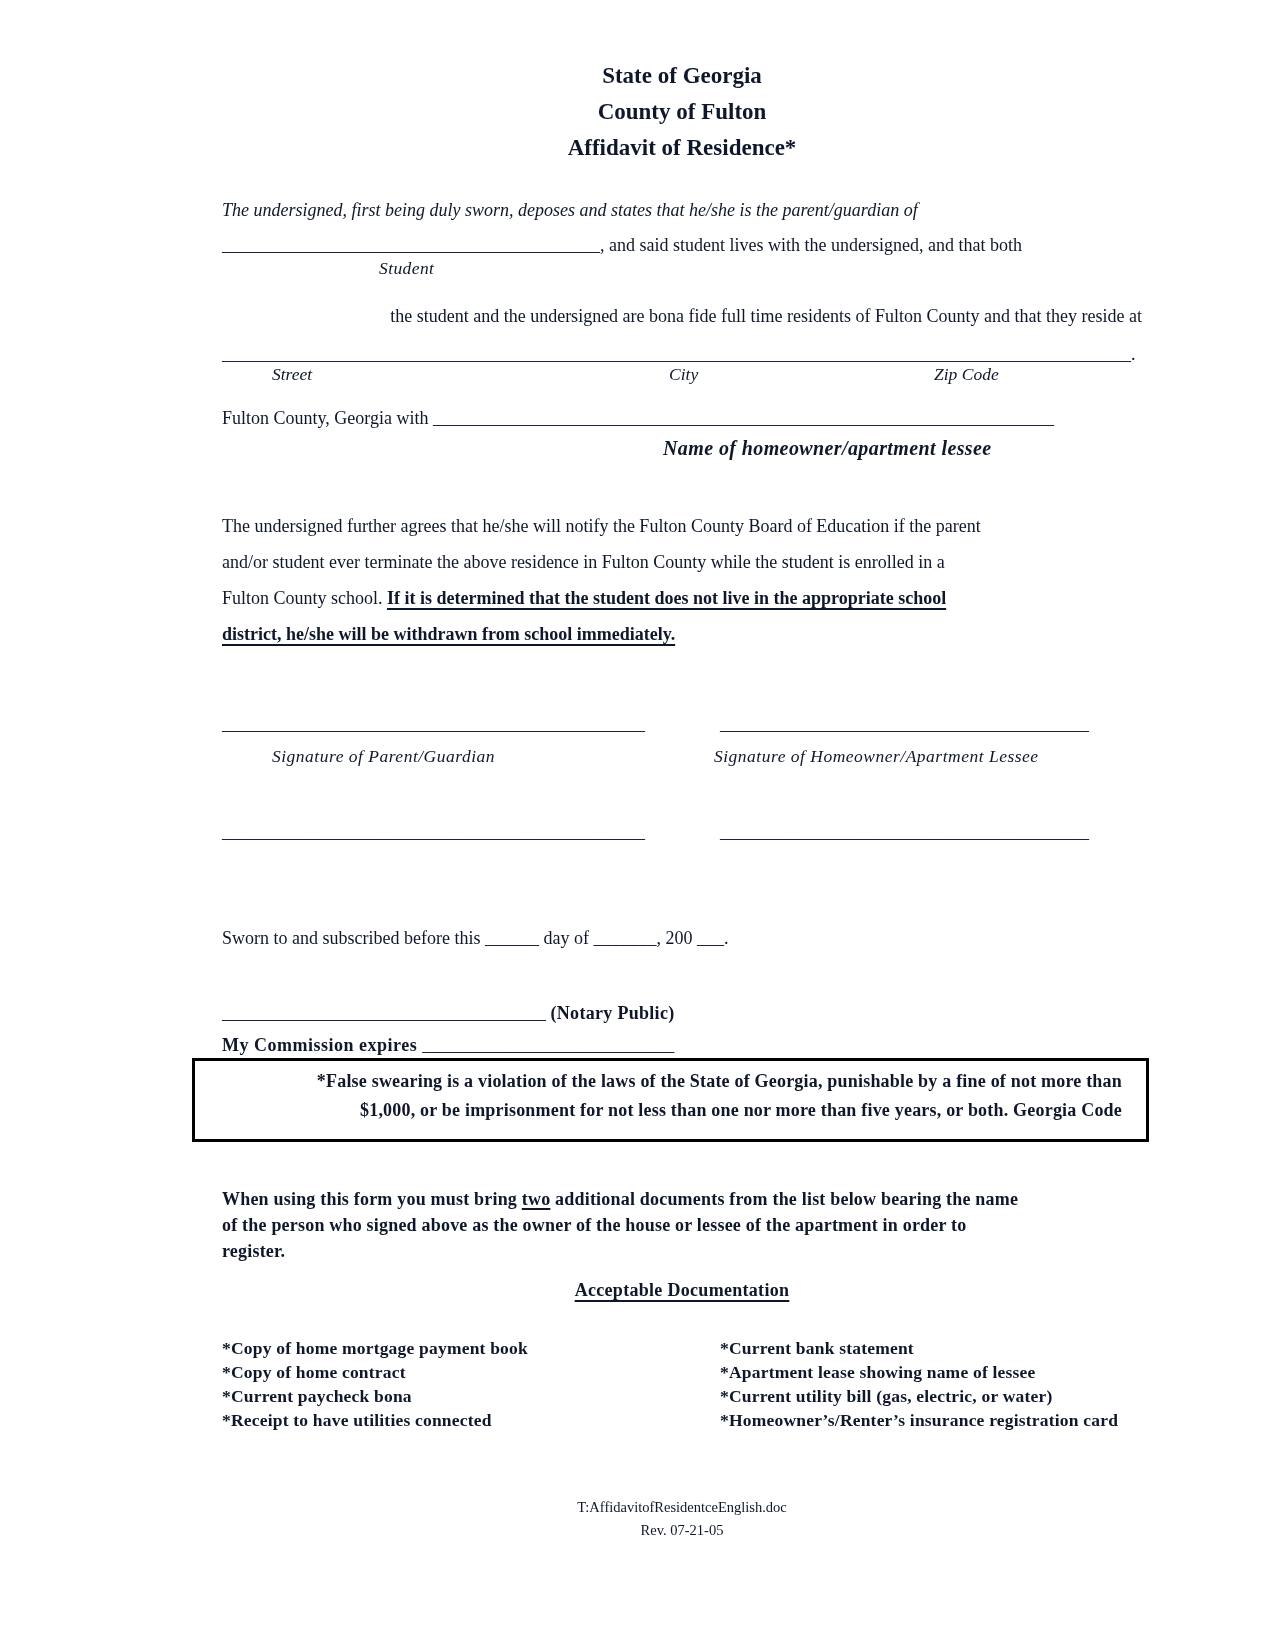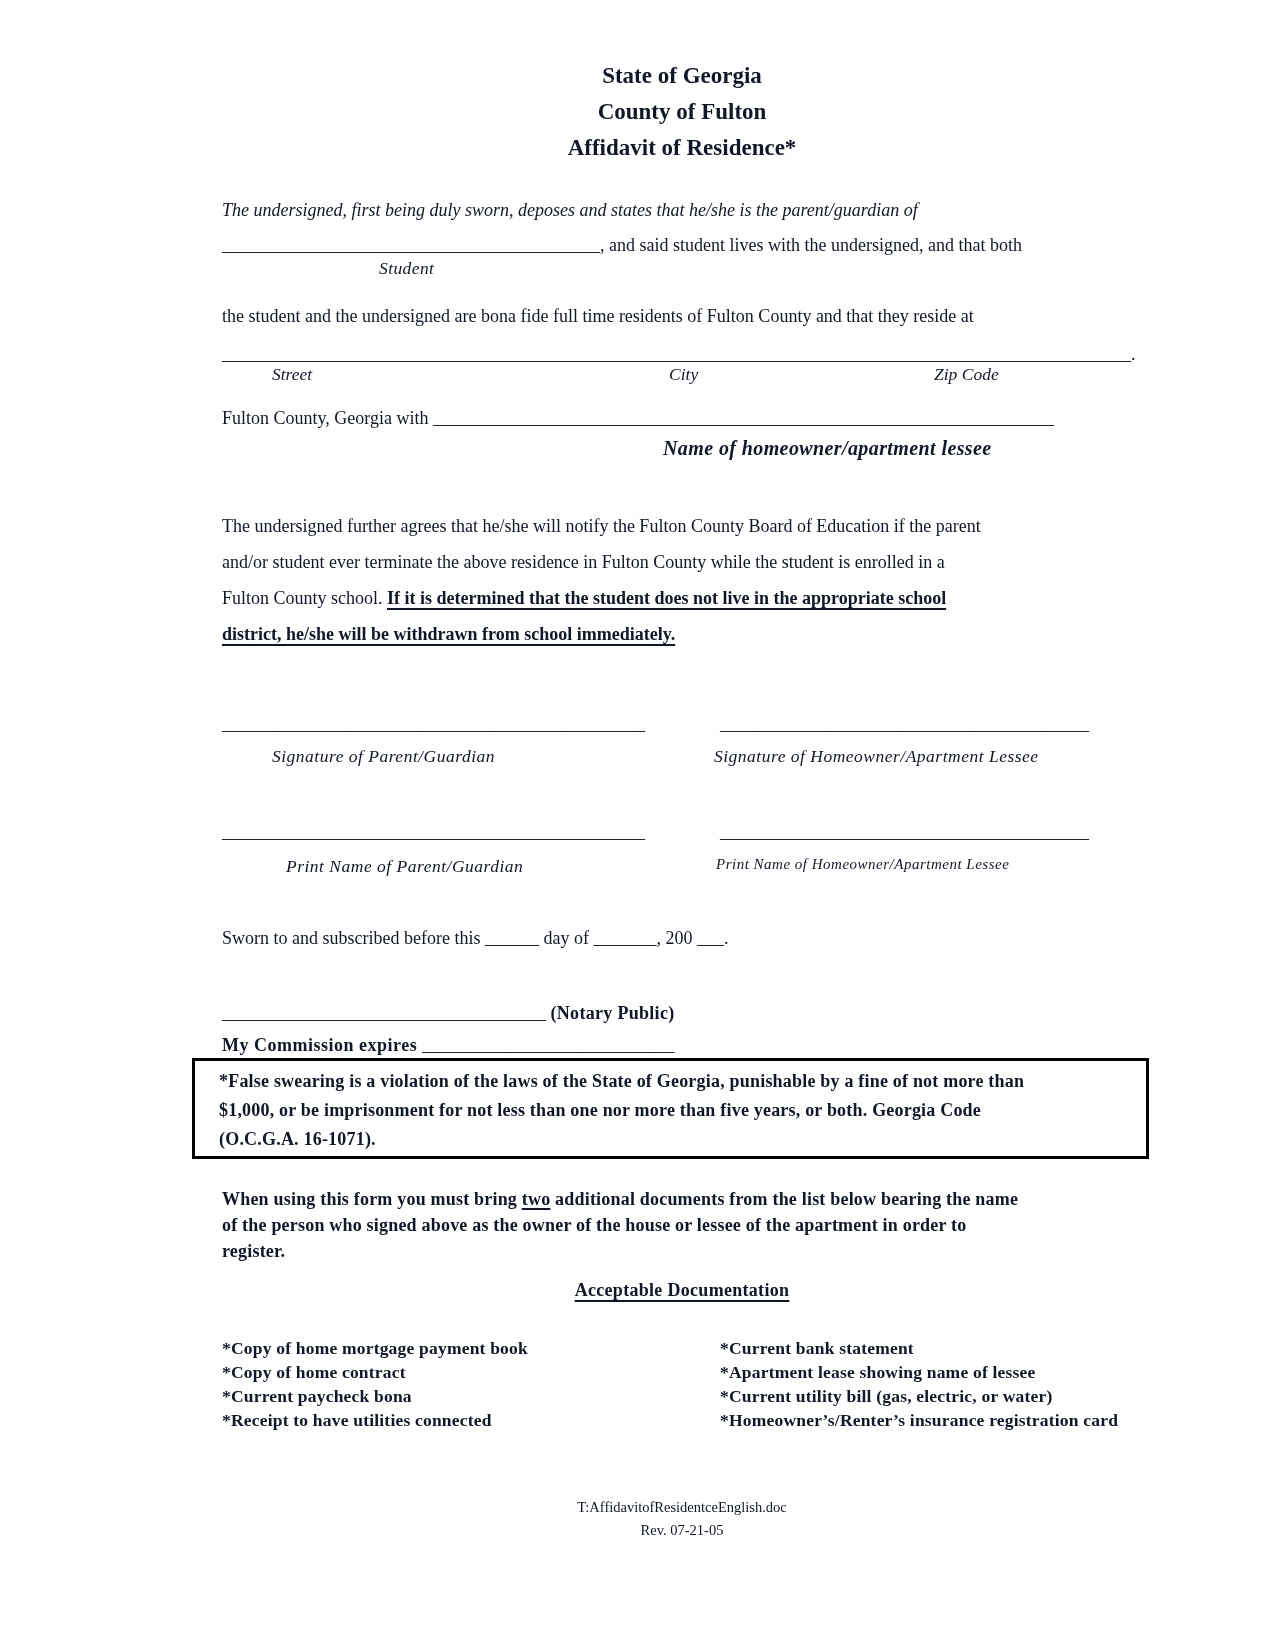--- a/index.html
+++ b/index.html
@@ -20,21 +20,21 @@
   .title-block { top:58px; left:0; width:100%; text-align:center;
                  font-weight:bold; font-size:23px; line-height:36px; }
 
   .body-line { line-height:24px; }
   .blank { white-space:nowrap; letter-spacing:0; }
   .italic { font-style:italic; }
 
   .p1 { top:198px; left:0; width:920px;font-style:italic; }
   .line2 { top:233px; left:0; width:920px; white-space:nowrap; }
   .student-label { top:258px; left:157px; font-size:17.5px; letter-spacing:.4px; }
-  .p2 { top:304px; left:0; width:920px; }
+  .p2 { top:304px; left:0; width:920px;text-align:right; }
   .addr-line { top:342px; left:0; width:920px; white-space:nowrap; }
   .field-labels { top:364px; left:0; width:920px; font-size:17.5px; }
   .street-label { left:50px; }
   .city-label { left:447px; }
   .zip-label { left:712px; }
   .fulton-line { top:406px; left:0; width:920px; white-space:nowrap; }
   .homeowner-label { top:437px; left:441px; font-size:20px; font-weight:bold; letter-spacing:.4px; }
 
   .agreement { top:508px; left:0; width:920px; line-height:36px; }
   .agree-em { font-weight:bold; text-decoration:underline;
@@ -51,22 +51,22 @@
   .col-right-printlabel { position:absolute; left:494px; font-size:15px; }
   .row-wrap { left:0; width:920px; height:30px; }
 
   .sworn { top:926px; left:0; width:920px; white-space:nowrap; }
   .notary { top:1001px; left:0; width:920px; white-space:nowrap; }
   .notary-label { font-weight:bold; letter-spacing:.3px; }
   .commission { top:1033px; left:0; width:920px; white-space:nowrap; }
   .commission-prefix { font-weight:bold; letter-spacing:.5px; }
 
   .warning-box { top:1058px; left:-30px; width:957px;
-                 border:3px solid #000; padding:6px 24px 2px 24px;
-                 font-weight:bold; line-height:29px; letter-spacing:.2px; }
+                 border:3px solid #000; padding:6px 24px 14px 24px;
+                 font-weight:bold; line-height:29px; letter-spacing:.2px;text-align:right; }
 
   .instructions { top:1186px; left:0; width:920px; font-weight:bold;
                   line-height:26px; letter-spacing:.2px; }
   .two-underline { text-decoration:underline; text-decoration-thickness:2px;
                    text-underline-offset:3px; }
 
   .doc-heading { top:1280px; left:0; width:920px; text-align:center;
                  font-weight:bold; text-decoration:underline;
                  text-decoration-thickness:2px; text-underline-offset:4px;
                  letter-spacing:.3px; }
@@ -128,40 +128,35 @@
     </div>
     <div class="abs sig-labels row-wrap">
       <span class="col-left-label italic">Signature of Parent/Guardian</span>
       <span class="col-right-label italic">Signature of Homeowner/Apartment Lessee</span>
     </div>
 
     <div class="abs print-blanks row-wrap">
       <span class="abs blank" style="left:0;">_______________________________________________</span>
       <span class="abs blank col-right">_________________________________________</span>
     </div>
-    <div class="abs print-labels row-wrap">
-      <span class="col-left-printlabel italic">Print Name of Parent/Guardian</span>
-      <span class="col-right-printlabel italic">Print Name of Homeowner/Apartment Lessee</span>
-    </div>
 
     <div class="abs sworn body-line">Sworn to and subscribed before this ______ day of _______, 200 ___.</div>
 
     <div class="abs notary body-line">
       <span class="blank">____________________________________</span>
       <span class="notary-label">(Notary Public)</span>
     </div>
 
     <div class="abs commission body-line">
       <span class="commission-prefix">My Commission expires </span><span class="blank">____________________________</span>
     </div>
 
     <div class="abs warning-box">
       <div>*False swearing is a violation of the laws of the State of Georgia, punishable by a fine of not more than</div>
       <div>$1,000, or be imprisonment for not less than one nor more than five years, or both. Georgia Code</div>
-      <div>(O.C.G.A. 16-1071).</div>
     </div>
 
     <div class="abs instructions">
       <div><span>When using this form you must bring </span><span class="two-underline">two</span><span> additional documents from the list below bearing the name</span></div>
       <div>of the person who signed above as the owner of the house or lessee of the apartment in order to</div>
       <div>register.</div>
     </div>
 
     <div class="abs doc-heading">Acceptable Documentation</div>
 

